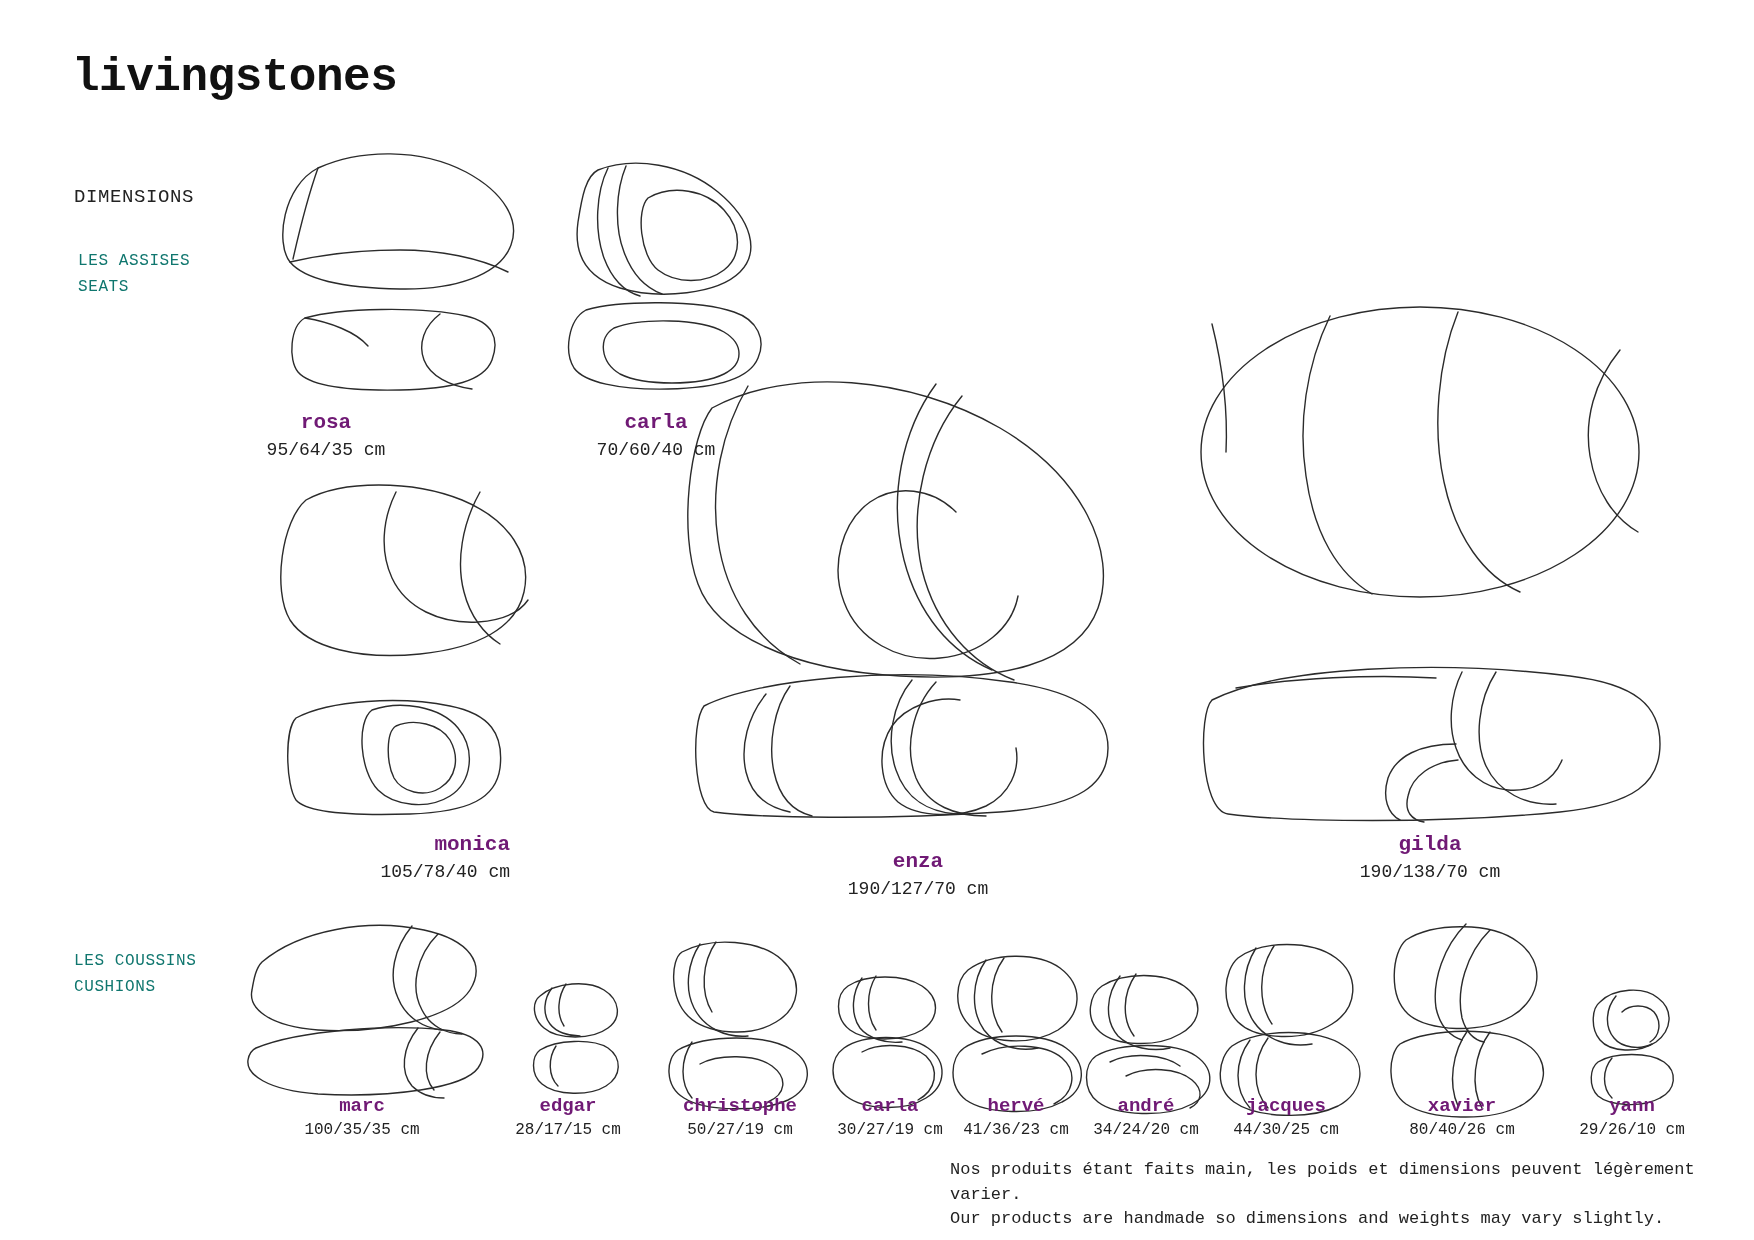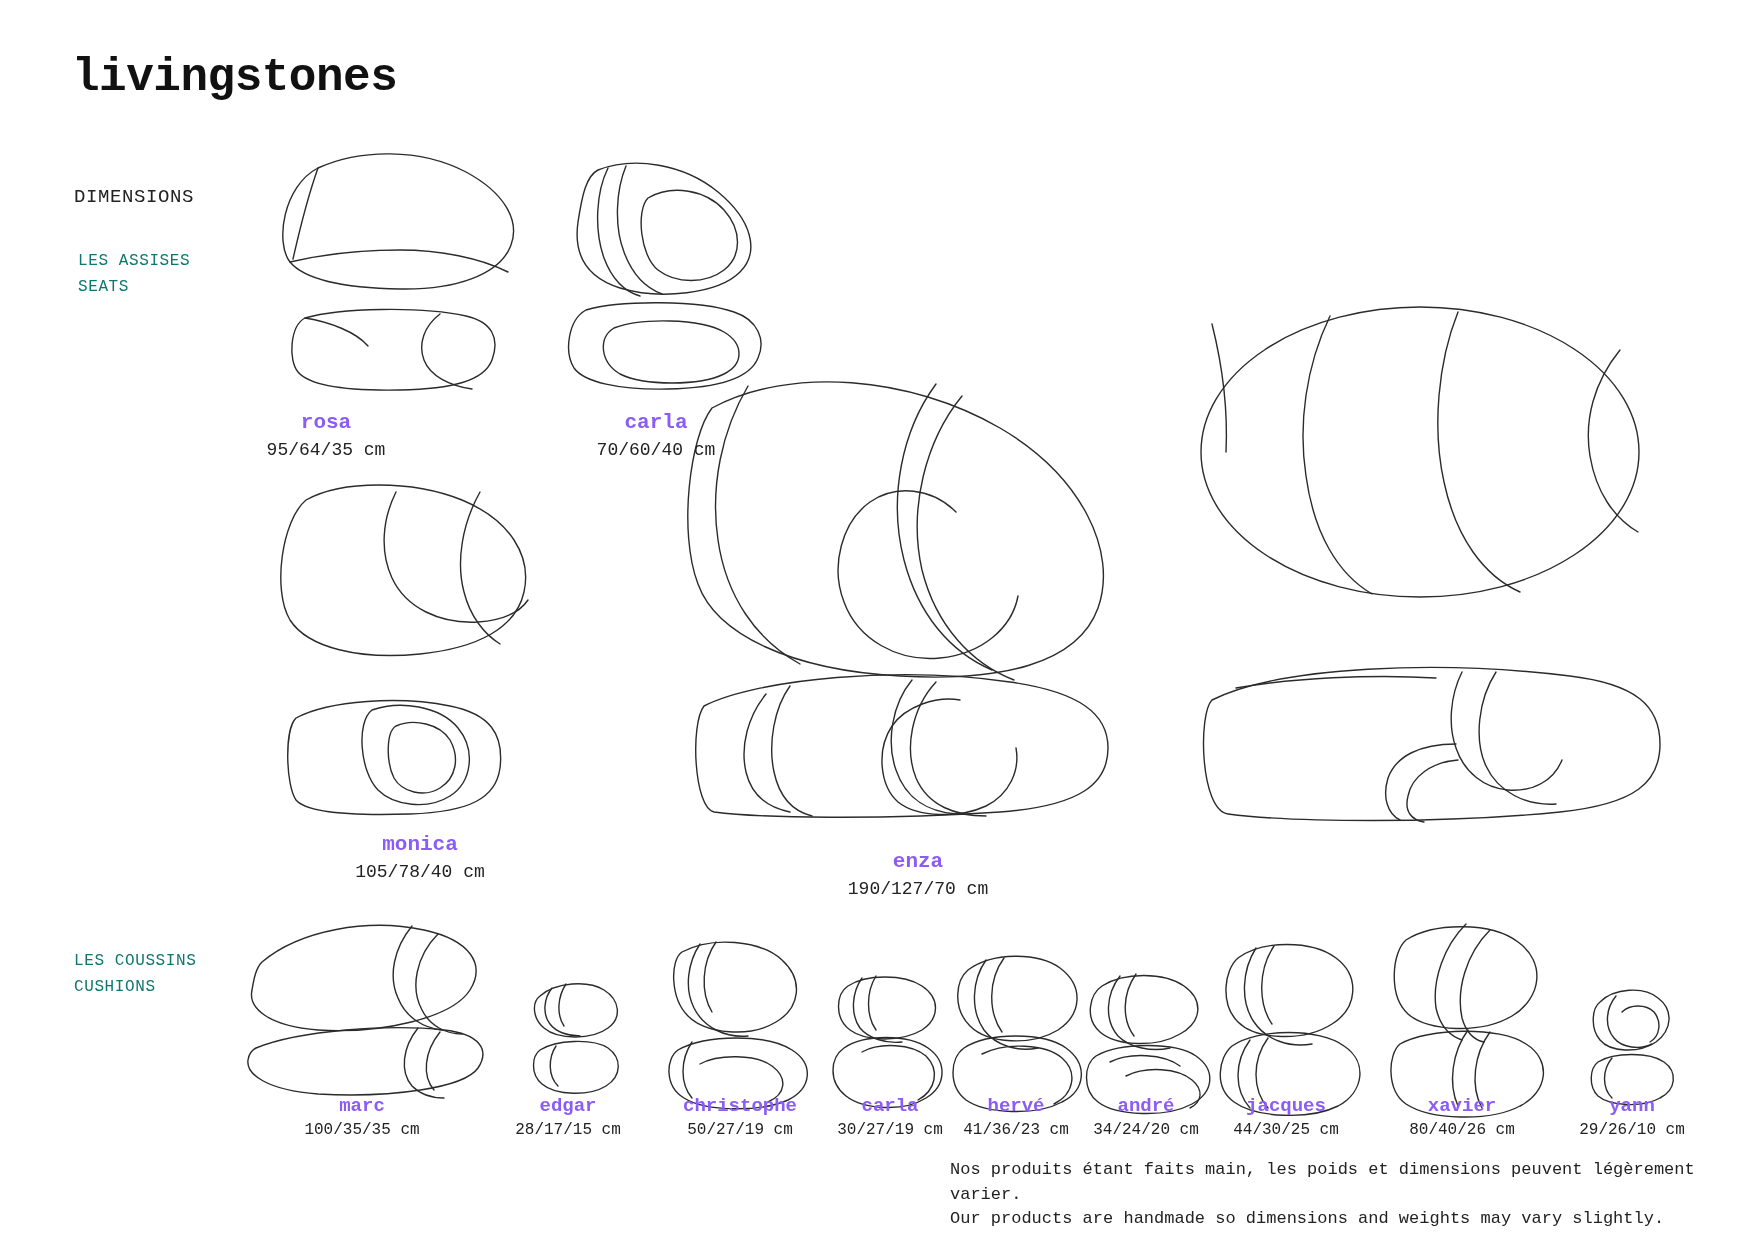--- a/index.html
+++ b/index.html
@@ -48,21 +48,21 @@
   .cushions-label { left: 74px; top: 948px; }
 
   .item-caption {
     position: absolute;
     text-align: center;
     line-height: 1.28;
   }
   .item-name {
     font-size: 21px;
     font-weight: bold;
-    color: #8b5cf6;
+    color: #701a75;
     display: block;
   }
   .item-dims {
     font-size: 18px;
     color: #222;
     display: block;
     margin-top: 2px;
   }
   .cushion-caption .item-name { font-size: 19px; }
   .cushion-caption .item-dims { font-size: 16px; }
@@ -257,30 +257,34 @@
   <div class="item-caption" style="left:248px; top:410px; width:156px;">
     <span class="item-name">rosa</span>
     <span class="item-dims">95/64/35 cm</span>
   </div>
 
   <div class="item-caption" style="left:578px; top:410px; width:156px;">
     <span class="item-name">carla</span>
     <span class="item-dims">70/60/40 cm</span>
   </div>
 
-  <div class="item-caption" style="left:330px; top:832px; width:180px;">
+  <div class="item-caption" style="left:330px; top:832px; width:180px;text-align:right;">
     <span class="item-name">monica</span>
     <span class="item-dims">105/78/40 cm</span>
   </div>
 
   <div class="item-caption" style="left:828px; top:832px; width:180px;margin-top:17px;">
     <span class="item-name">enza</span>
     <span class="item-dims">190/127/70 cm</span>
   </div>
 
+  <div class="item-caption" style="left:1340px; top:832px; width:180px;">
+    <span class="item-name">gilda</span>
+    <span class="item-dims">190/138/70 cm</span>
+  </div>
 
   <div class="item-caption cushion-caption" style="left:272px; top:1094px; width:180px;">
     <span class="item-name">marc</span>
     <span class="item-dims">100/35/35 cm</span>
   </div>
 
   <div class="item-caption cushion-caption" style="left:490px; top:1094px; width:156px;">
     <span class="item-name">edgar</span>
     <span class="item-dims">28/17/15 cm</span>
   </div>

